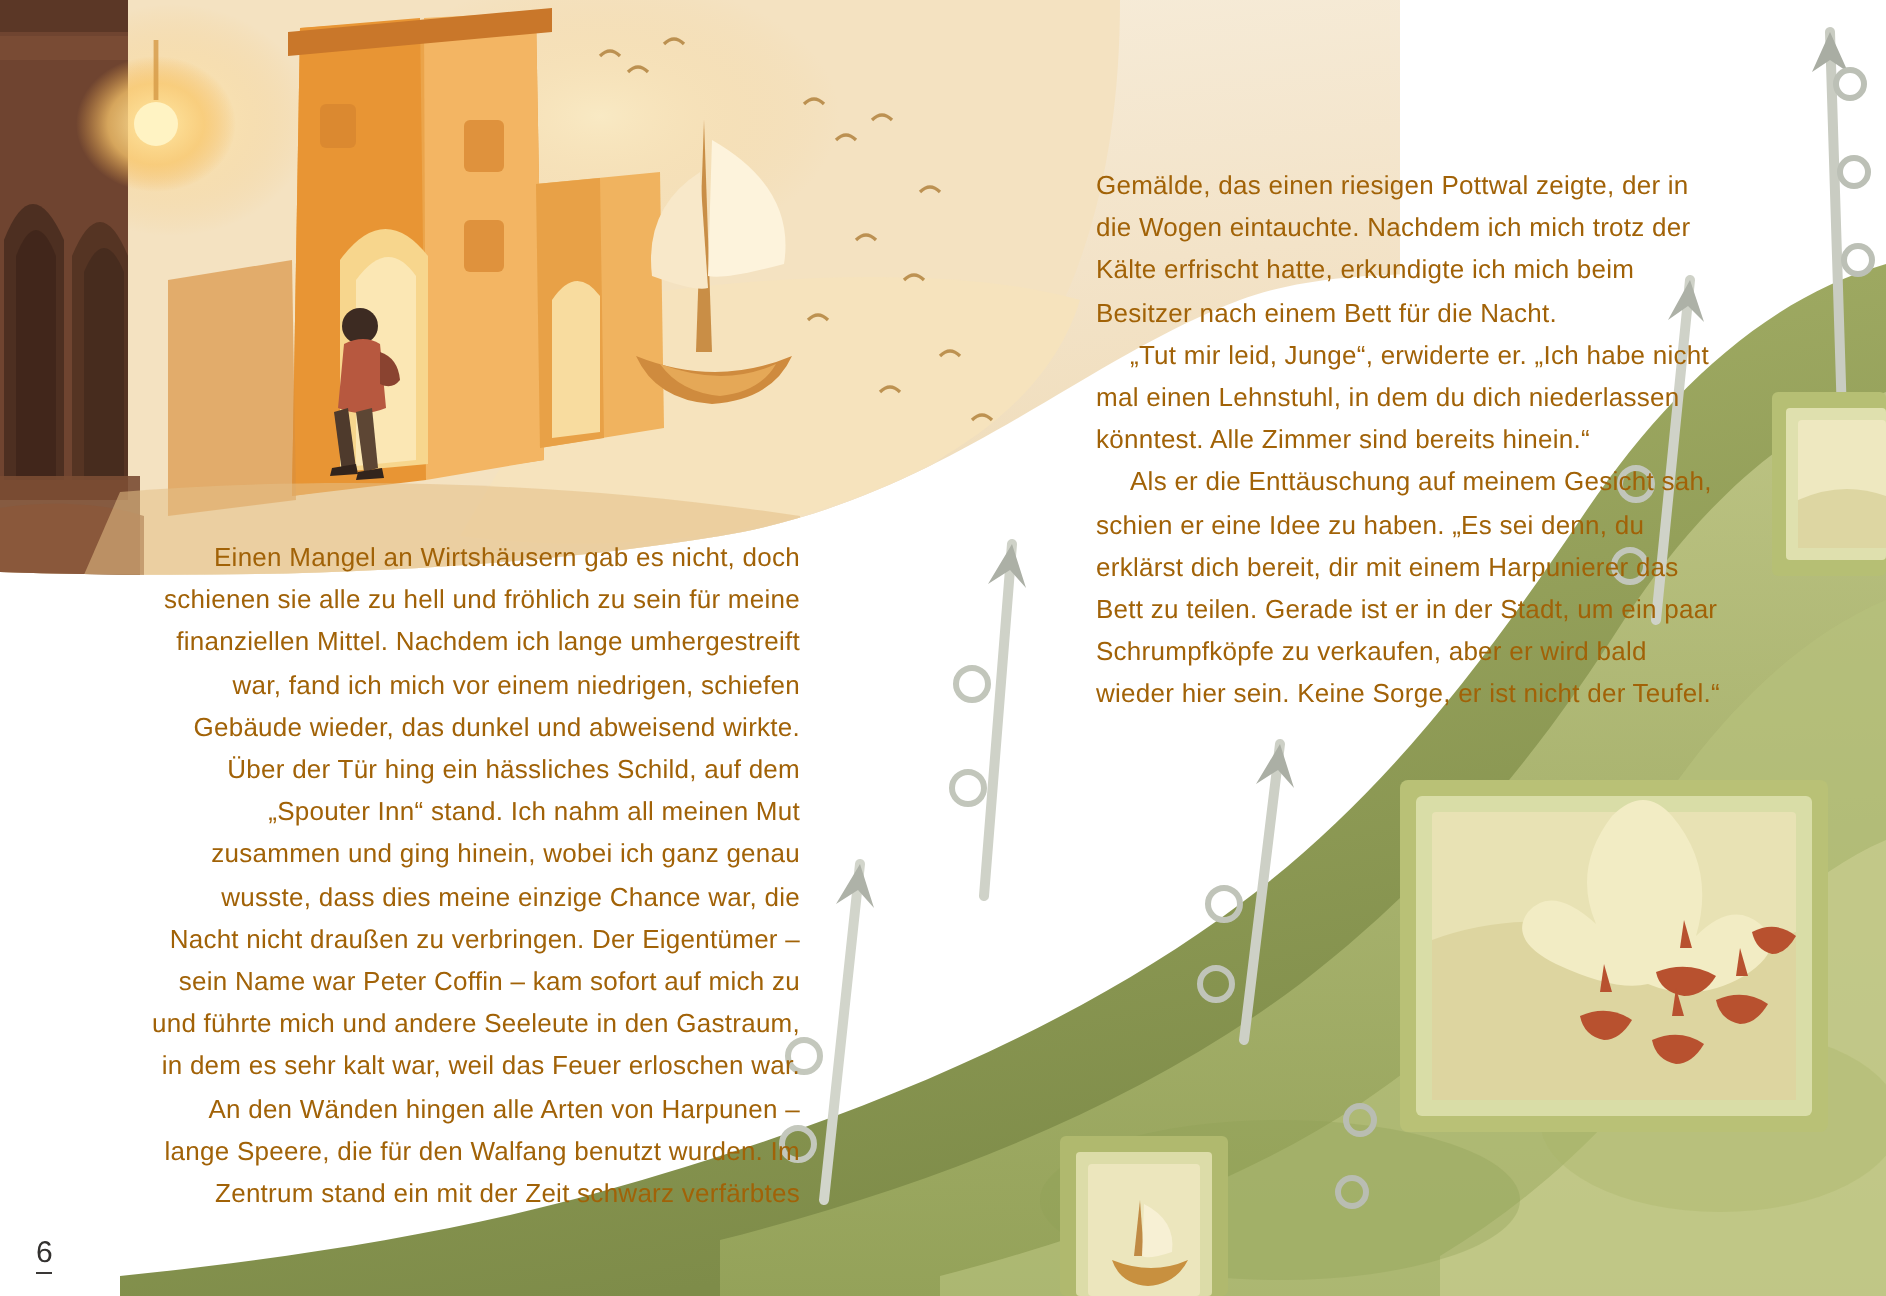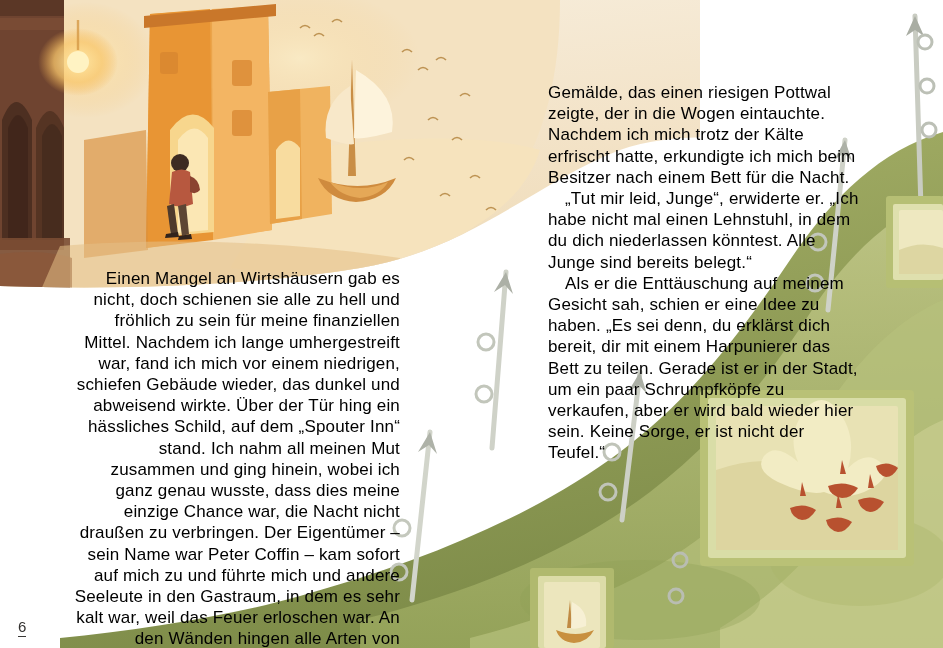--- a/index.html
+++ b/index.html
@@ -19,23 +19,23 @@
     position: absolute;
     top: 0; left: 0;
     width: 943px;
     height: 648px;
     pointer-events: none;
   }
   
   .textcol {
     position: absolute;
     font-family: "Liberation Sans", sans-serif;
-    font-size: 17px;
+    font-size: 13px;
     line-height: 21.2px;
-    color: #000000;
+    color: #a16207;
     letter-spacing: 0.01em;
   }
   #left-text {
     left: 74px;
     top: 268px;
     width: 326px;
     text-align: right;
   }
   #right-text {
     left: 548px;
@@ -286,18 +286,18 @@
       <path d="M0,288 C120,292 250,288 360,270 C470,252 540,182 620,152 C700,122 860,150 943,160 L943,128 C860,120 700,96 620,126 C540,156 470,230 360,250 C250,270 120,272 0,268 Z" fill="#ffffff" opacity="0"></path>
     </g>
   </svg>
 
   <div class="textcol" id="left-text">
     <p class="indent">Einen Mangel an Wirtshäusern gab es nicht, doch schienen sie alle zu hell und fröhlich zu sein für meine finanziellen Mittel. Nachdem ich lange umhergestreift war, fand ich mich vor einem niedrigen, schiefen Gebäude wieder, das dunkel und abweisend wirkte. Über der Tür hing ein hässliches Schild, auf dem „Spouter Inn“ stand. Ich nahm all meinen Mut zusammen und ging hinein, wobei ich ganz genau wusste, dass dies meine einzige Chance war, die Nacht nicht draußen zu verbringen. Der Eigentümer – sein Name war Peter Coffin – kam sofort auf mich zu und führte mich und andere Seeleute in den Gastraum, in dem es sehr kalt war, weil das Feuer erloschen war. An den Wänden hingen alle Arten von Harpunen – lange Speere, die für den Walfang benutzt wurden. Im Zentrum stand ein mit der Zeit schwarz verfärbtes</p>
   </div>
 
   <div class="textcol" id="right-text">
     <p>Gemälde, das einen riesigen Pottwal zeigte, der in die Wogen eintauchte. Nachdem ich mich trotz der Kälte erfrischt hatte, erkundigte ich mich beim Besitzer nach einem Bett für die Nacht.</p>
-    <p class="indent">„Tut mir leid, Junge“, erwiderte er. „Ich habe nicht mal einen Lehnstuhl, in dem du dich niederlassen könntest. Alle Junge sind bereits belegt.“</p>
+    <p class="indent">„Tut mir leid, Junge“, erwiderte er. „Ich habe nicht mal einen Lehnstuhl, in dem du dich niederlassen könntest. Alle Zimmer sind bereits hinein.“</p>
     <p class="indent">Als er die Enttäuschung auf meinem Gesicht sah, schien er eine Idee zu haben. „Es sei denn, du erklärst dich bereit, dir mit einem Harpunierer das Bett zu teilen. Gerade ist er in der Stadt, um ein paar Schrumpfköpfe zu verkaufen, aber er wird bald wieder hier sein. Keine Sorge, er ist nicht der Teufel.“</p>
   </div>
 
   <div class="pagenum">6</div>
 </div>
 
 </body></html>

